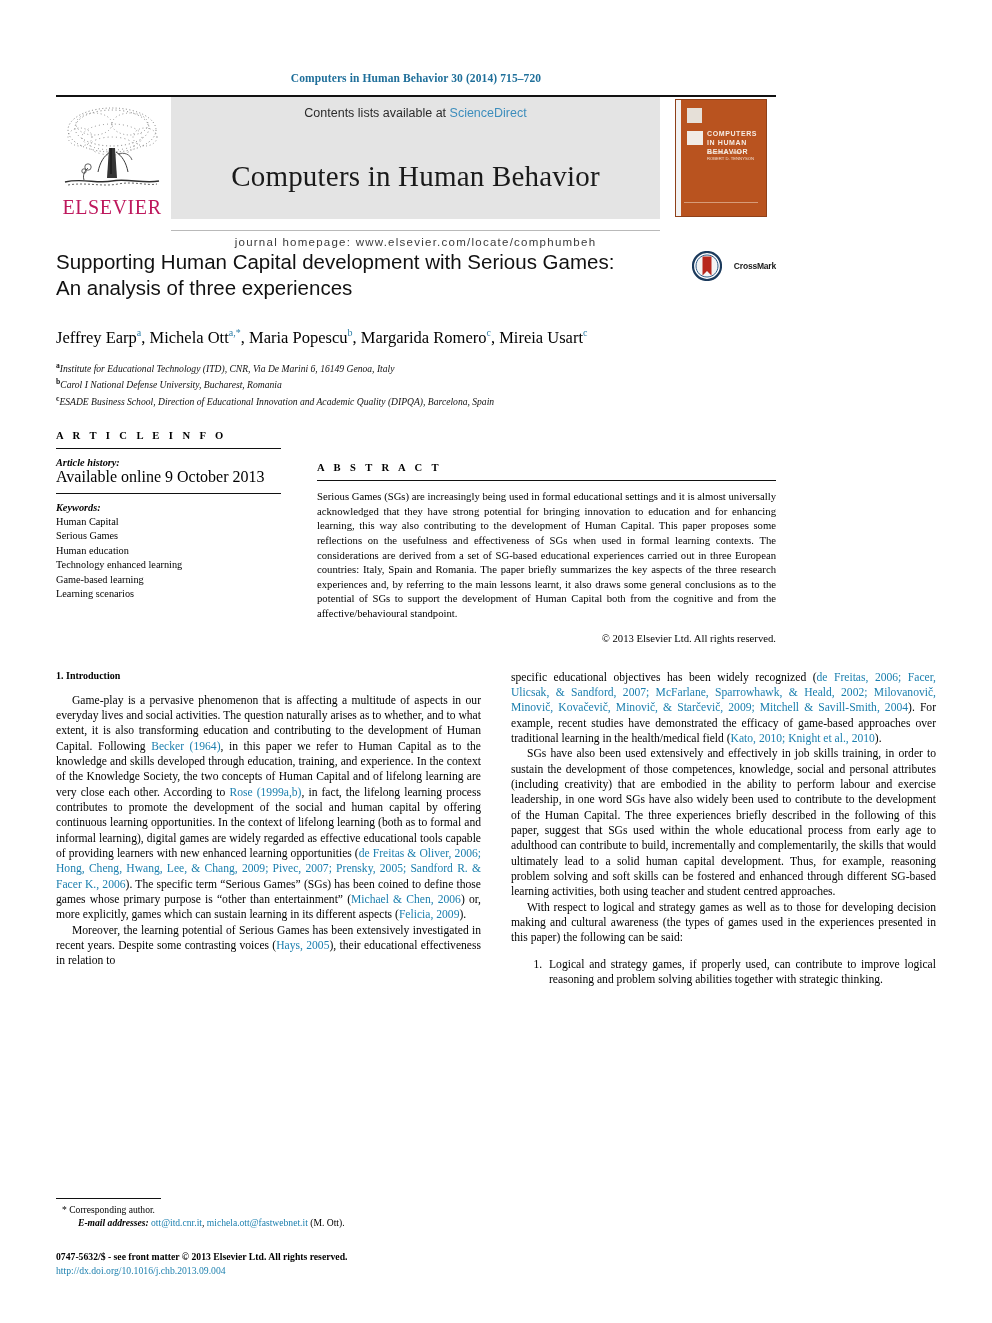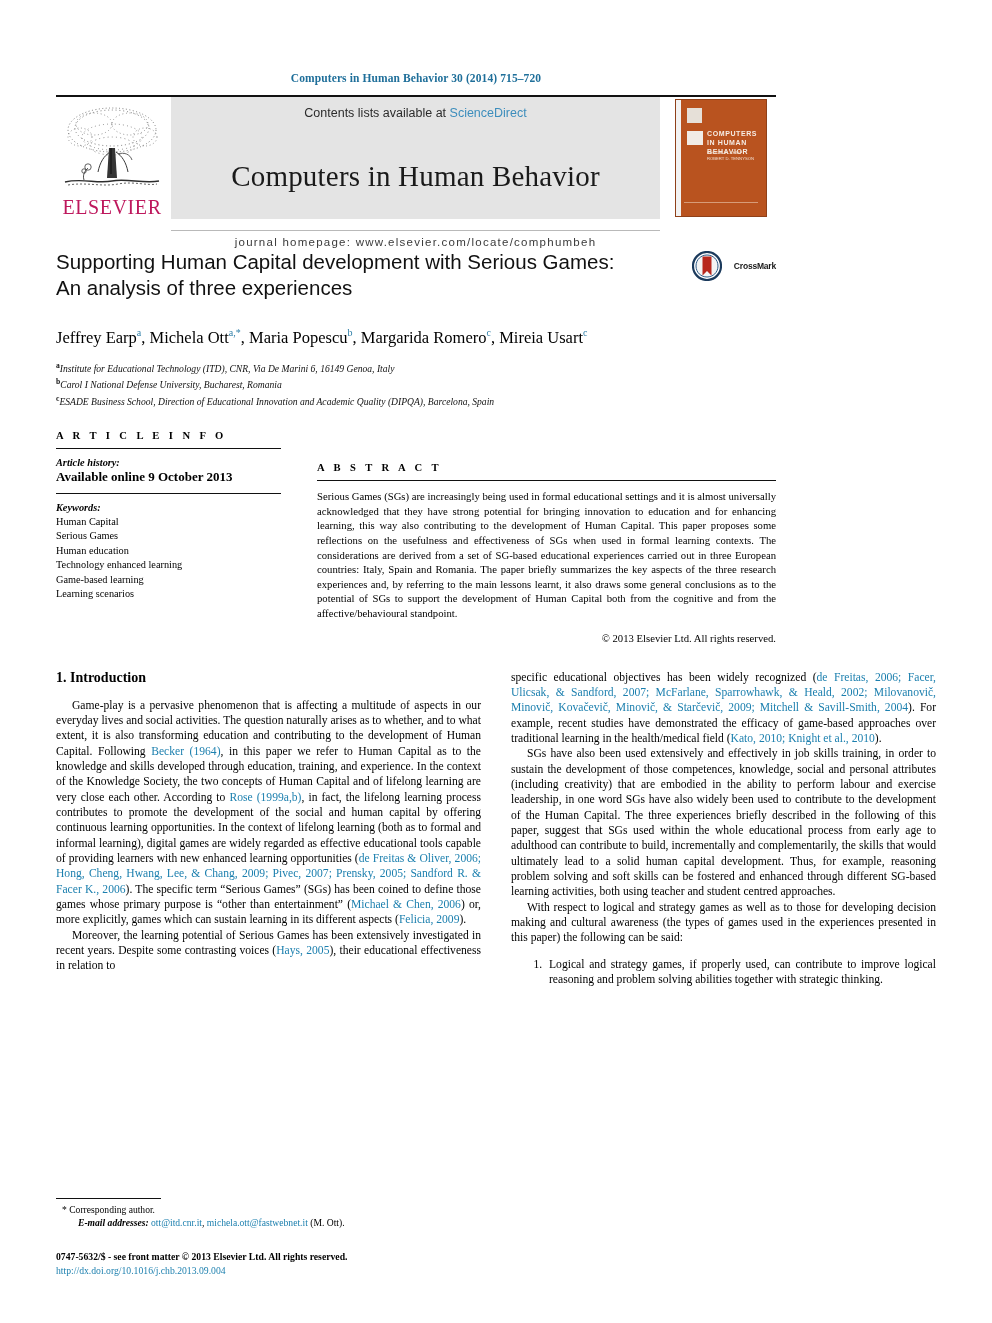--- a/index.html
+++ b/index.html
@@ -185,21 +185,21 @@
     letter-spacing: 3.4px;
     margin-bottom: 7px;
   }
   .hr-thick { border-top: 1.6px solid #111; }
   .hr-thin  { border-top: 1px solid #111; }
   .info-grp { padding: 7px 0 8px 0; }
   .info-grp .lbl {
     font-style: italic; font-weight: bold;
     font-size: 10.3px; line-height: 14px;
   }
-  .info-grp .val { font-size: 13px; line-height: 14.5px; font-weight: bold; }
+  .info-grp .val { font-size: 16px; line-height: 14.5px; }
   .kw-list { font-size: 10.3px; line-height: 14.5px; }
   .abs-body {
     padding-top: 8px;
     font-size: 10.7px;
     line-height: 14.6px;
     text-align: justify;
   }
   .abs-copy {
     text-align: right;
     font-size: 10.7px;
@@ -209,21 +209,21 @@
   
   .body-cols {
     margin-top: 26px;
     display: flex;
     gap: 30px;
   }
   .bcol { width: 425px; flex: 0 0 425px; }
   .h2 {
     font-family: "Liberation Serif", serif;
     font-weight: bold;
-    font-size: 14px;
+    font-size: 10px;
     margin: 0 0 12px 0;
   }
   .p {
     font-size: 11.6px;
     line-height: 15.35px;
     text-align: justify;
     margin: 0;
     text-indent: 16px;
     hyphens: auto;
   }

